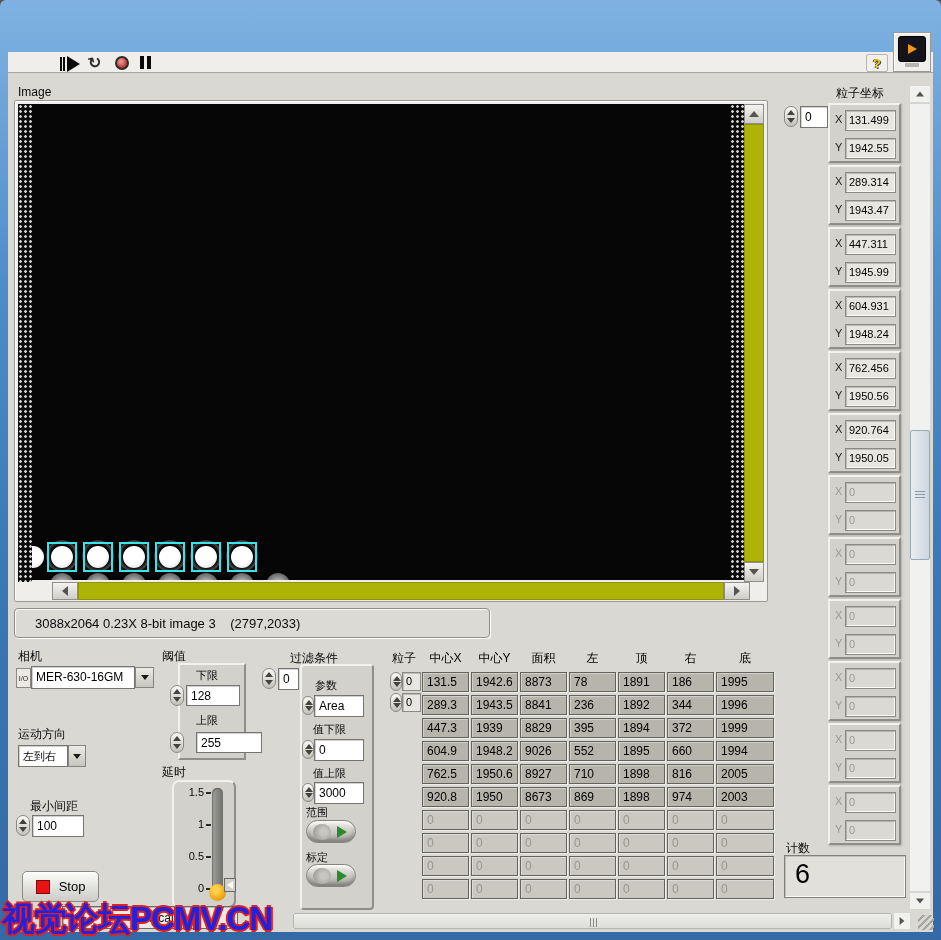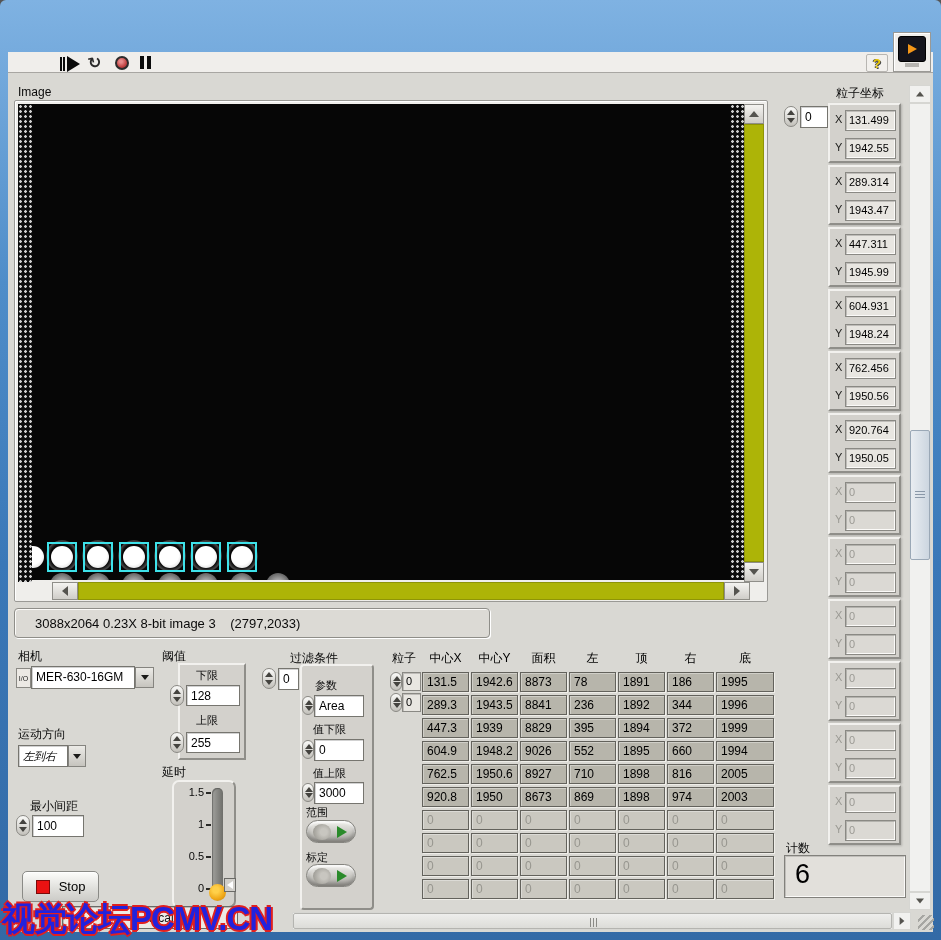--- a/index.html
+++ b/index.html
@@ -308,42 +308,42 @@
   <div class="abs count-box">6</div>
 
   <div class="lbl" style="left:18px;top:648px;">相机</div>
   <div class="io-icon" style="left:16px;top:668px;width:15px;height:20px;">I/O</div>
   <div class="field" style="left:31px;top:666px;width:104px;height:23px;">MER-630-16GM</div>
   <div class="dd" style="left:135px;top:667px;width:19px;height:21px;">
       <span></span>
     </div>
 
   <div class="lbl" style="left:18px;top:726px;">运动方向</div>
-  <div class="field" style="left:18px;top:745px;width:50px;height:22px;font-size:11px;font-style:italic;">左到右</div>
+  <div class="field" style="left:18px;top:745px;width:50px;height:22px;font-size:11px;">左到右</div>
   <div class="dd" style="left:68px;top:745px;width:18px;height:22px;">
       <span></span>
     </div>
 
   <div class="lbl" style="left:30px;top:798px;">最小间距</div>
   <div class="spin" style="left:16px;top:815px;"></div>
   <div class="field" style="left:32px;top:815px;width:52px;height:22px;">100</div>
 
   <div class="btn" style="left:22px;top:871px;width:77px;height:31px;">
     <span class="stop-sq"></span>
     <span style="font-size:13px;">Stop</span>
   </div>
 
   <div class="lbl" style="left:162px;top:648px;">阈值</div>
   <div class="plate" style="left:178px;top:663px;width:68px;height:97px;"></div>
   <div class="lbl" style="left:196px;top:668px;font-size:11px;">下限</div>
   <div class="spin" style="left:170px;top:685px;"></div>
   <div class="field" style="left:186px;top:685px;width:54px;height:21px;">128</div>
   <div class="lbl" style="left:196px;top:713px;font-size:11px;">上限</div>
   <div class="spin" style="left:170px;top:732px;"></div>
-  <div class="field" style="left:186px;top:732px;width:54px;height:21px;">255</div>
+  <div class="field" style="left:196px;top:732px;width:66px;height:21px;">255</div>
 
   <div class="lbl" style="left:162px;top:764px;">延时</div>
   <div class="plate" style="left:172px;top:780px;width:64px;height:128px;border-radius:7px;"></div>
   <div class="tick-label" style="left:178px;top:786px;">1.5</div>
   <div class="tick-dash" style="left:206px;top:792px;"></div>
   <div class="tick-label" style="left:178px;top:818px;">1</div>
   <div class="tick-dash" style="left:206px;top:824px;"></div>
   <div class="tick-label" style="left:178px;top:850px;">0.5</div>
   <div class="tick-dash" style="left:206px;top:856px;"></div>
   <div class="tick-label" style="left:178px;top:882px;">0</div>

